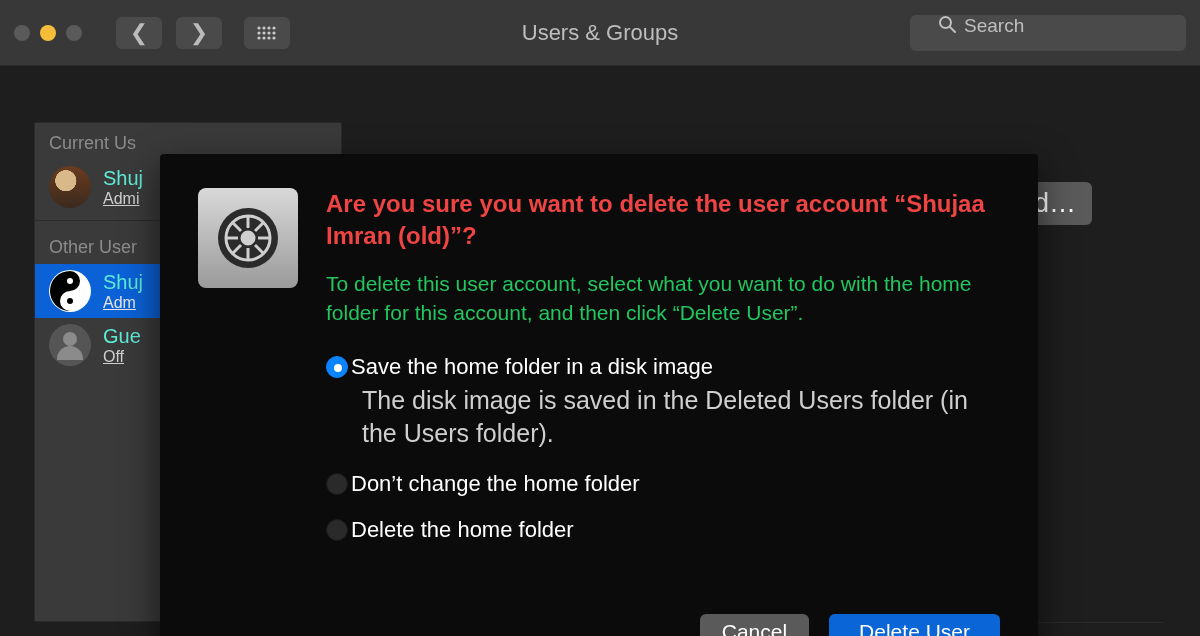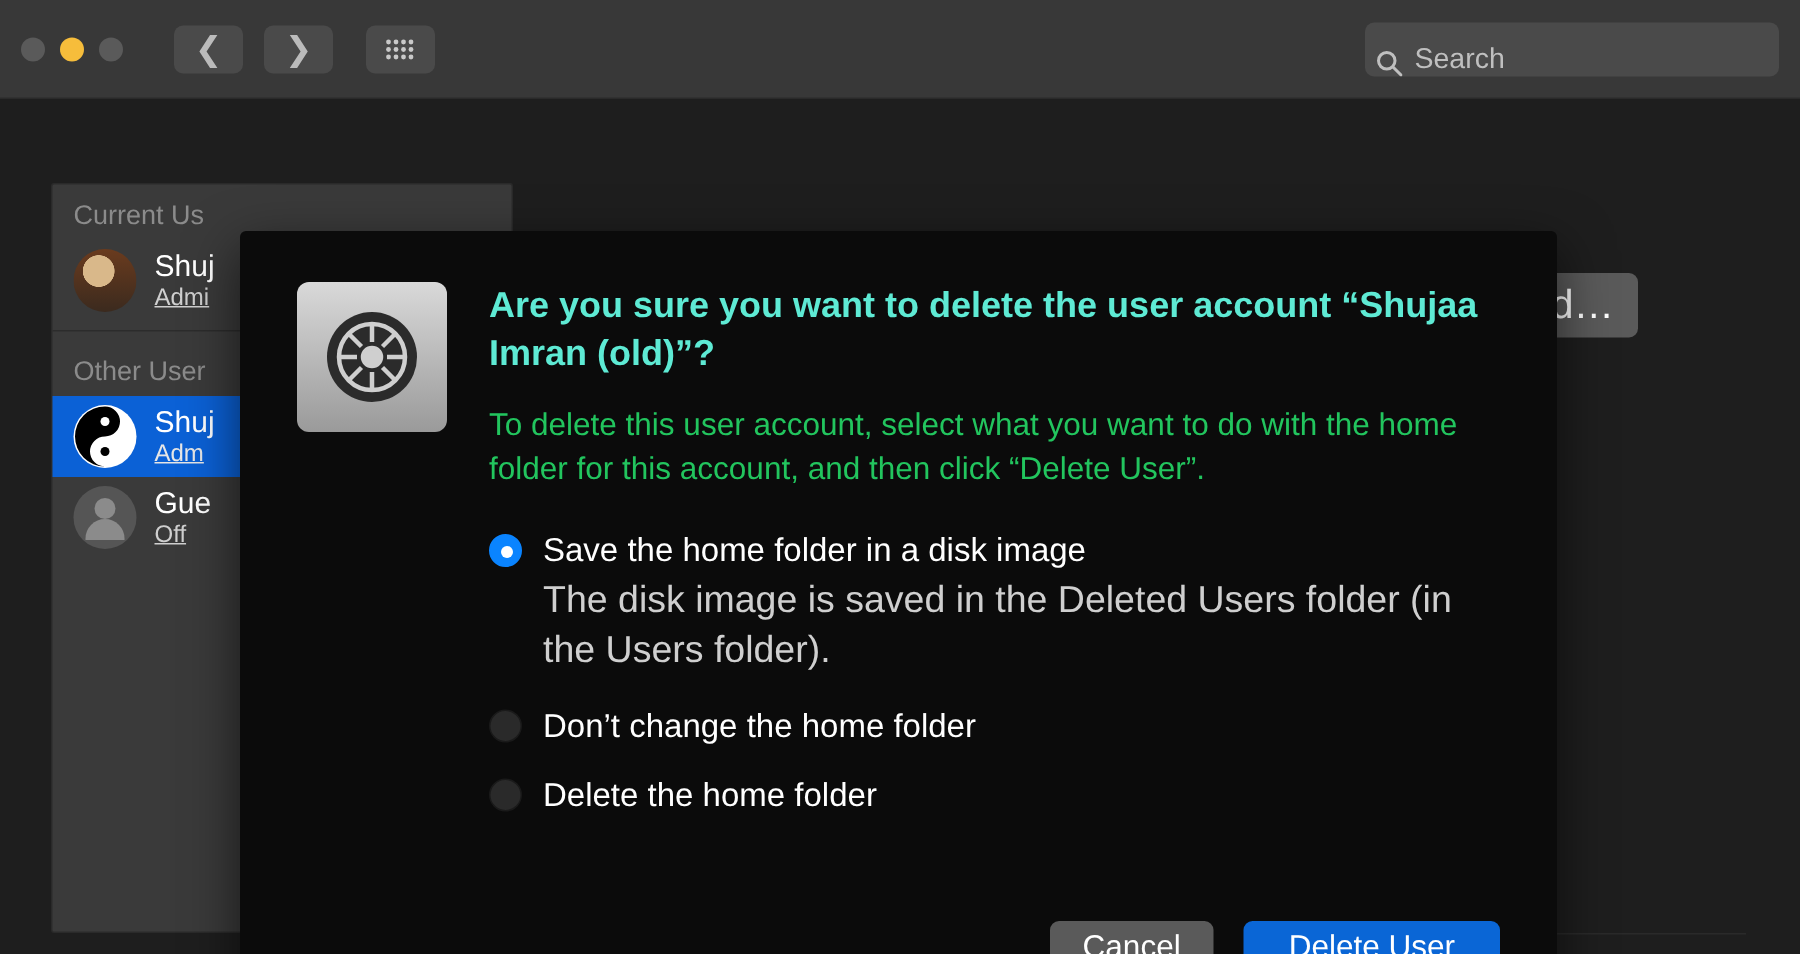--- a/index.html
+++ b/index.html
@@ -27,21 +27,21 @@
     display:flex; align-items:center; justify-content:center; color:#bbb;
   }
   .navbtn.grid { margin-left: 8px; }
   .chev { font-size: 22px; line-height: 1; }
 
   .title { flex: 0 0 auto; position:absolute; left:50%; transform:translateX(-50%); color:#bdbdbd; font-size:22px; }
 
   .search {
     margin-left: auto;
     background: #4a4a4a; border-radius: 6px; height: 36px; width: 276px;
-    display:flex; align-items:flex-end; padding: 0 7px; color:#bfbfbf;
+    display:flex; align-items:flex-start; padding: 0 28px; color:#bfbfbf;
   }
   .search svg { margin-right: 8px; flex:0 0 auto; }
   .search input {
     background: transparent; border: none; outline: none; color:#e4e4e4;
     font-size: 19px; width: 100%;
   }
   .search input::placeholder { color:#bfbfbf; }
 
   
   .main { position: relative; height: calc(636px - 66px); padding-left: 11px; }
@@ -59,21 +59,21 @@
   .avatar.guest { background:#555; position:relative; }
   .avatar.guest::before { 
     content:""; position:absolute; width:14px; height:14px; border-radius:50%;
     background:#8b8b8b; left:14px; top:8px;
   }
   .avatar.guest::after { 
     content:""; position:absolute; width:26px; height:14px; border-radius:13px 13px 0 0;
     background:#8b8b8b; left:8px; top:22px;
   }
   .avatar.yy { background:#fff; }
-  .user-name { font-size:20px; color:#ffffff; line-height:1.2; }
+  .user-name { font-size:20px; color:#5eead4; line-height:1.2; }
   .user-sub  { font-size:16px; color:#cfcfcf;text-decoration:underline; }
   .selected .user-sub { color:#e6e6e6; }
   .divider { height:1px; background:#2c2c2c; margin: 6px 0; }
 
   
   .right-peek-btn {
     position:absolute; right: 108px; top: 116px;
     background:#5a5a5a; color:#fff; padding: 6px 16px; border-radius:6px;
     font-size:27px;
   }
@@ -86,26 +86,26 @@
     padding: 34px 38px 0 38px;
   }
   .modal-head { display:flex; gap:28px; }
   .modal-icon {
     width:100px; height:100px; border-radius:8px;
     background: linear-gradient(#d9d9d9,#9a9a9a);
     display:flex; align-items:center; justify-content:center;
     flex:0 0 auto;
   }
   .modal-text { flex:1; }
-  .modal-title { color:#5eead4; font-size:24px; font-weight:600; line-height:1.35; }
+  .modal-title { color:#ef4444; font-size:24px; font-weight:600; line-height:1.35; }
   .modal-desc  { color:#22c55e; font-size:21px; margin-top:16px; line-height:1.4; }
 
   .options { margin-top: 26px; margin-left: 128px; }
   .opt { margin-bottom: 20px; }
-  .opt-row { display:flex; align-items:center; gap:14px; }
+  .opt-row { display:flex; align-items:center; gap:3px; }
   .radio {
     width:22px; height:22px; border-radius:50%; background:#2a2a2a;
     border:1px solid #1a1a1a; flex:0 0 auto; position:relative;
   }
   .radio.checked { background:#0a84ff; border-color:#0a84ff; }
   .radio.checked::after {
     content:""; position:absolute; width:8px; height:8px; border-radius:50%;
     background:#fff; left:7px; top:7px;
   }
   .opt-label { color:#fff; font-size:22px; }
@@ -146,20 +146,21 @@
           <circle cx="7" cy="7" r="1.6"></circle>
           <circle cx="12" cy="7" r="1.6"></circle>
           <circle cx="17" cy="7" r="1.6"></circle>
         <circle cx="2" cy="12" r="1.6"></circle>
           <circle cx="7" cy="12" r="1.6"></circle>
           <circle cx="12" cy="12" r="1.6"></circle>
           <circle cx="17" cy="12" r="1.6"></circle>
       </g>
     </svg>
   </div>
+  <div class="title">Users &amp; Groups</div>
   <div class="search">
     <svg width="18" height="18" viewBox="0 0 18 18">
         <circle cx="7.5" cy="7.5" r="5.5" fill="none" stroke="#bfbfbf" stroke-width="2"></circle>
         <line x1="12" y1="12" x2="17" y2="17" stroke="#bfbfbf" stroke-width="2" stroke-linecap="round"></line>
       </svg>
     <input placeholder="Search" style="">
   </div>
 </div>
 
 <div class="main">

